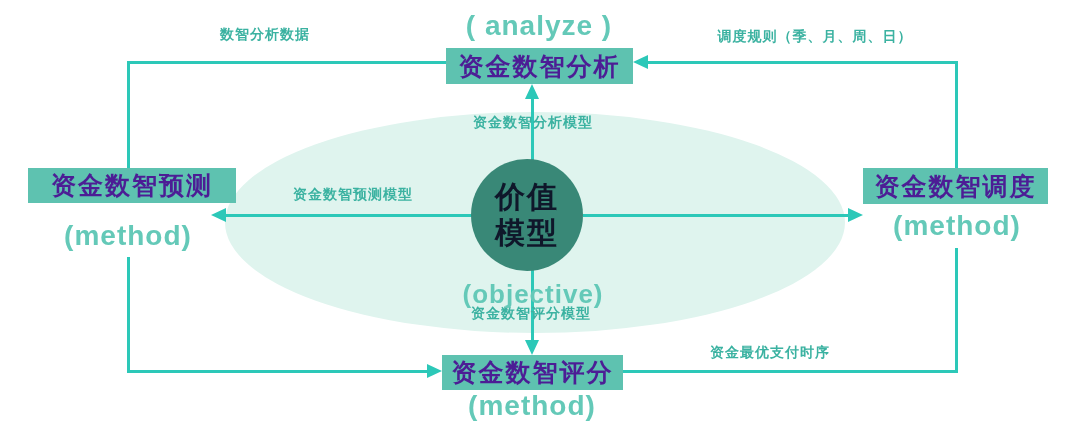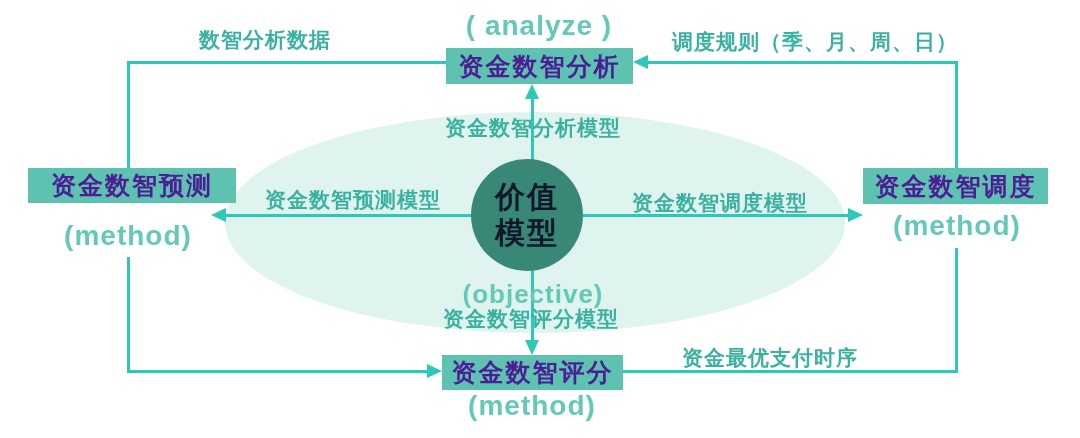--- a/index.html
+++ b/index.html
@@ -18,21 +18,21 @@
   .arrow.right{border-top:7px solid transparent;border-bottom:7px solid transparent;border-left:15px solid #2cc8b8;}
   .arrow.up{border-left:7px solid transparent;border-right:7px solid transparent;border-bottom:15px solid #2cc8b8;}
   .arrow.down{border-left:7px solid transparent;border-right:7px solid transparent;border-top:15px solid #2cc8b8;}
   .node{
     position:absolute;background:#5ec2b0;color:#4c1d95;
     font-weight:bold;font-size:25px;letter-spacing:2px;
     display:flex;align-items:center;justify-content:center;
     z-index:3;white-space:nowrap;
   }
   .edge-label{
-    position:absolute;color:#3bb2a1;font-weight:bold;font-size:21px;
+    position:absolute;color:#3bb2a1;font-weight:bold;font-size:14px;
     text-align:center;z-index:2;white-space:nowrap;letter-spacing:1px;
   }
   .tag{
     position:absolute;color:#64c9b8;font-weight:bold;font-size:28px;
     text-align:center;z-index:2;white-space:nowrap;letter-spacing:1px;
   }
   .center-circle{
     position:absolute;left:471px;top:159px;width:112px;height:112px;
     border-radius:50%;background:#398877;color:#0f172a;
     display:flex;flex-direction:column;align-items:center;justify-content:center;
@@ -69,21 +69,20 @@
   <div class="line" style="left:531px;top:96px;width:3px;height:66px;"></div>
   <div class="arrow up" style="left:525px;top:84px;"></div>
 
   <div class="line" style="left:531px;top:270px;width:3px;height:72px;"></div>
   <div class="arrow down" style="left:525px;top:340px;"></div>
 
   <div class="edge-label" style="left:165px;top:26px;width:200px;">数智分析数据</div>
   <div class="edge-label" style="left:665px;top:28px;width:300px;">调度规则（季、月、周、日）</div>
   <div class="edge-label" style="left:433px;top:114px;width:200px;">资金数智分析模型</div>
   <div class="edge-label" style="left:253px;top:186px;width:200px;">资金数智预测模型</div>
-  <div class="edge-label" style="left:620px;top:189px;width:200px;">资金数智调度模型</div>
   <div class="edge-label" style="left:431px;top:305px;width:200px;">资金数智评分模型</div>
   <div class="edge-label" style="left:670px;top:344px;width:200px;">资金最优支付时序</div>
 
   <div class="tag" style="left:433px;top:10px;width:212px;">( analyze )</div>
   <div class="tag" style="left:28px;top:220px;width:200px;">(method)</div>
   <div class="tag" style="left:857px;top:210px;width:200px;">(method)</div>
   <div class="tag" style="left:432px;top:390px;width:200px;">(method)</div>
   <div class="tag" style="left:433px;top:279px;width:200px;font-size:26px;">(objective)</div>
 
   <div class="node" style="left:446px;top:48px;width:187px;height:36px;">资金数智分析</div>

